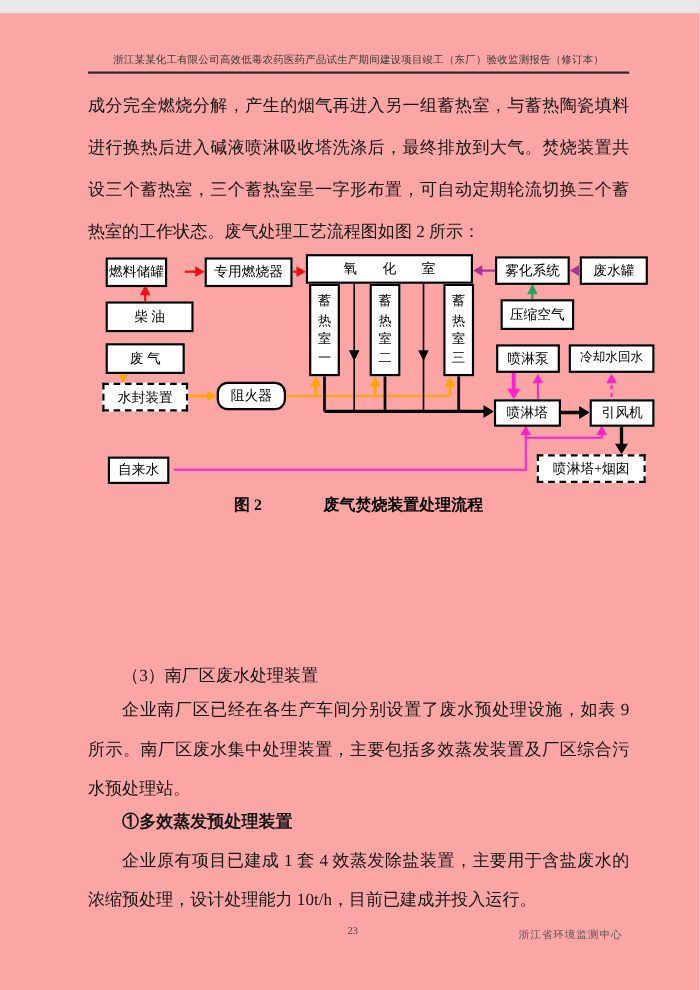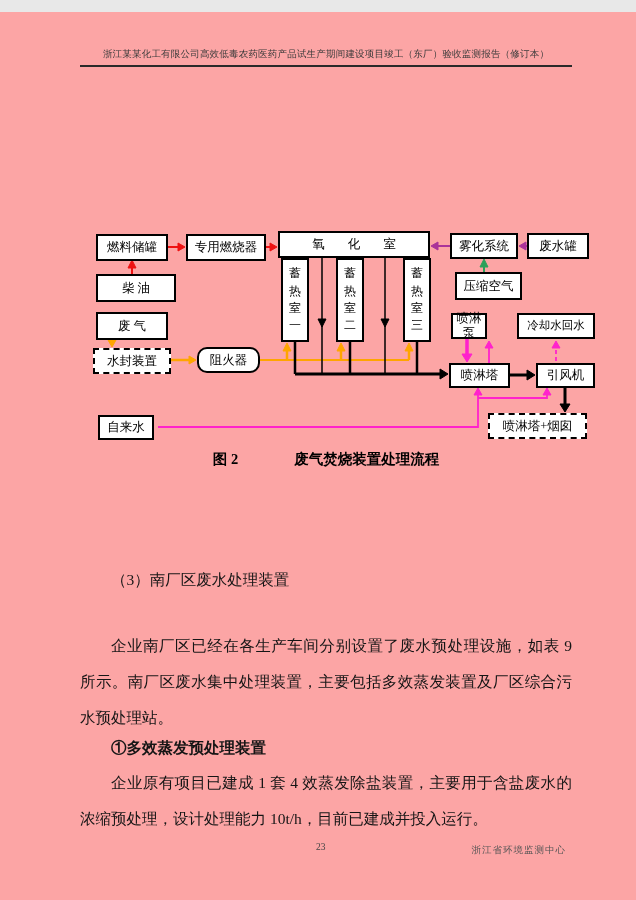--- a/index.html
+++ b/index.html
@@ -43,20 +43,21 @@
   .footer-page{position:absolute;left:316px;top:830px;font-size:9.5px;color:#444;}
   .footer-org{position:absolute;left:300px;top:832px;width:266px;text-align:right;font-size:9.5px;color:#555;letter-spacing:1px;}
 </style>
 </head>
 <body>
 
 <div class="page">
 
   <div class="doc-header">浙江某某化工有限公司高效低毒农药医药产品试生产期间建设项目竣工（东厂）验收监测报告（修订本）</div>
 
+  <div class="para" style="top:66px;">成分完全燃烧分解，产生的烟气再进入另一组蓄热室，与蓄热陶瓷填料进行换热后进入碱液喷淋吸收塔洗涤后，最终排放到大气。焚烧装置共设三个蓄热室，三个蓄热室呈一字形布置，可自动定期轮流切换三个蓄热室的工作状态。废气处理工艺流程图如图 2 所示：</div>
 
   <div class="diagram">
 
     <svg class="dsvg" viewBox="0 0 636 222">
 
       <g style="stroke:var(--c-fuel);fill:var(--c-fuel);">
         <line x1="132" y1="47" x2="132" y2="38" stroke-width="2"></line>
           <polygon points="132,33 128,41 136,41"></polygon>
         <line x1="168" y1="20" x2="179" y2="20" stroke-width="2"></line>
           <polygon points="185,20 178,16 178,24"></polygon>
@@ -113,31 +114,31 @@
           <polygon points="489,114 485,121 493,121"></polygon>
         <line x1="556" y1="134" x2="556" y2="119" stroke-width="1.8" stroke-dasharray="4 3"></line>
           <polygon points="556,114 552,121 560,121"></polygon>
         <polyline points="158,200 478,200 478,166" fill="none" stroke-width="1.8"></polyline>
           <polygon points="478,161 474,168 482,168"></polygon>
         <polyline points="478,171 547,171 547,166" fill="none" stroke-width="1.8"></polyline>
           <polygon points="547,161 543,168 551,168"></polygon>
       </g>
     </svg>
 
-    <div class="dbox b25" style="left:96px;top:7px;width:72px;height:27px;">燃料储罐</div>
+    <div class="dbox b25" style="left:96px;top:7px;width:56px;height:27px;">燃料储罐</div>
     <div class="dbox" style="left:186px;top:7px;width:80px;height:27px;">专用燃烧器</div>
     <div class="dbox spread" style="left:278px;top:4px;width:152px;height:27px;">氧 化 室</div>
     <div class="dbox" style="left:450px;top:6px;width:68px;height:26px;">雾化系统</div>
     <div class="dbox" style="left:527px;top:6px;width:62px;height:26px;">废水罐</div>
 
     <div class="dbox" style="left:96px;top:47px;width:80px;height:28px;">柴 油</div>
     <div class="dbox" style="left:455px;top:45px;width:67px;height:28px;">压缩空气</div>
 
     <div class="dbox" style="left:96px;top:85px;width:72px;height:28px;">废 气</div>
-    <div class="dbox b25" style="left:451px;top:86px;width:36px;height:26px;">喷淋泵</div>
+    <div class="dbox b25" style="left:451px;top:86px;width:58px;height:26px;">喷淋泵</div>
     <div class="dbox b25" style="left:517px;top:86px;width:78px;height:26px;font-size:11.5px;">冷却水回水</div>
 
     <div class="dbox b25 vlabel" style="left:281px;top:31px;width:28px;height:84px;">蓄
 热
 室
 一</div>
     <div class="dbox b25 vlabel" style="left:336px;top:31px;width:28px;height:84px;">蓄
 热
 室
 二</div>
@@ -153,21 +154,21 @@
     <div class="dbox b25" style="left:536px;top:136px;width:59px;height:25px;">引风机</div>
 
     <div class="dbox" style="left:98px;top:188px;width:56px;height:25px;">自来水</div>
     <div class="dbox b25 dash" style="left:488px;top:186px;width:99px;height:26px;">喷淋塔+烟囱</div>
   </div>
 
   <div class="fig-caption">
     <span>图 2</span><span class="gap"></span><span>废气焚烧装置处理流程</span>
   </div>
 
-  <div class="para indent" style="top:549px;">（3）南厂区废水处理装置</div>
+  <div class="para indent" style="top:584px;">（3）南厂区废水处理装置</div>
   <div class="para indent tight" style="top:616px;">企业南厂区已经在各生产车间分别设置了废水预处理设施，如表 9 所示。南厂区废水集中处理装置，主要包括多效蒸发装置及厂区综合污水预处理站。</div>
   <div class="para indent tight" style="top:718px;font-weight:bold;">①多效蒸发预处理装置</div>
   <div class="para indent tight" style="top:753px;">企业原有项目已建成 1 套 4 效蒸发除盐装置，主要用于含盐废水的浓缩预处理，设计处理能力 10t/h，目前已建成并投入运行。</div>
 
   <div class="footer-page">23</div>
   <div class="footer-org">浙江省环境监测中心</div>
 
 </div>
 
 </body></html>

